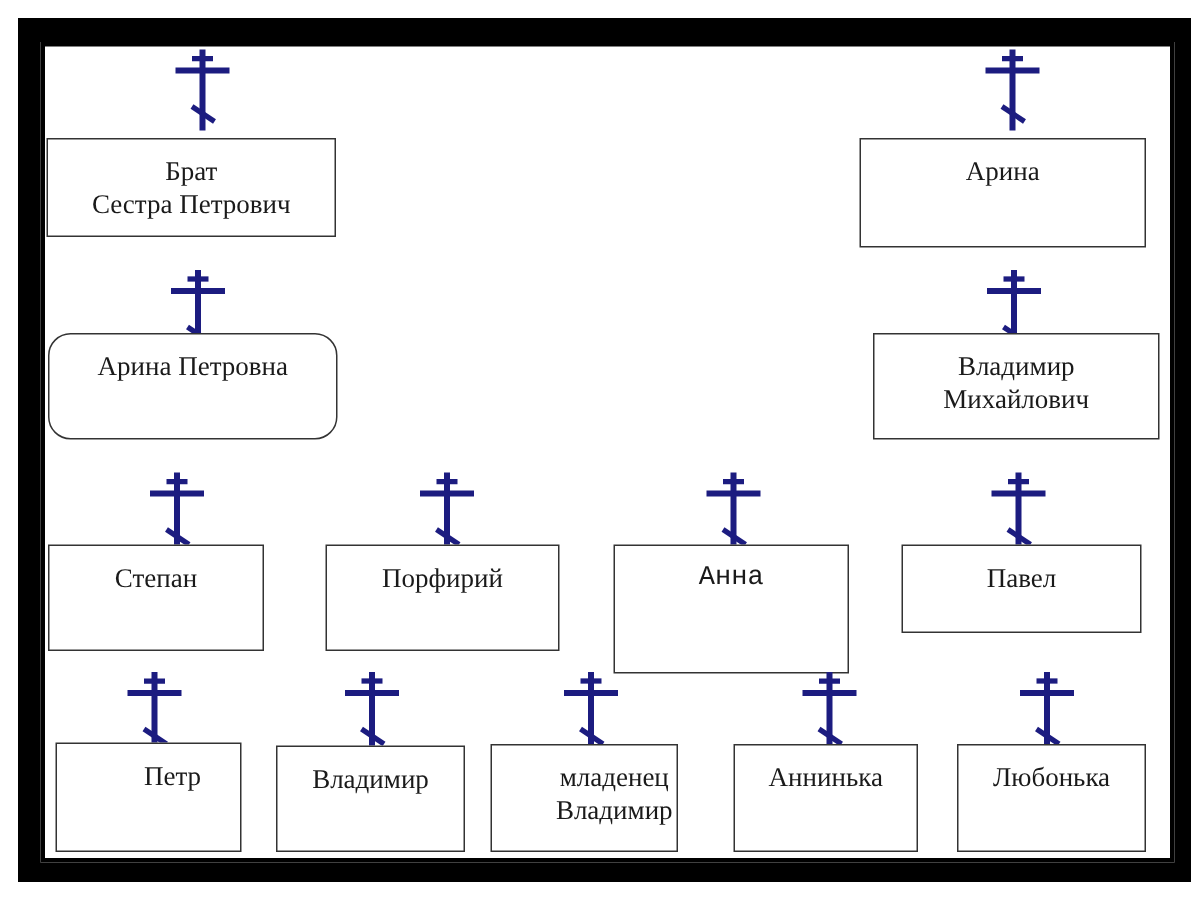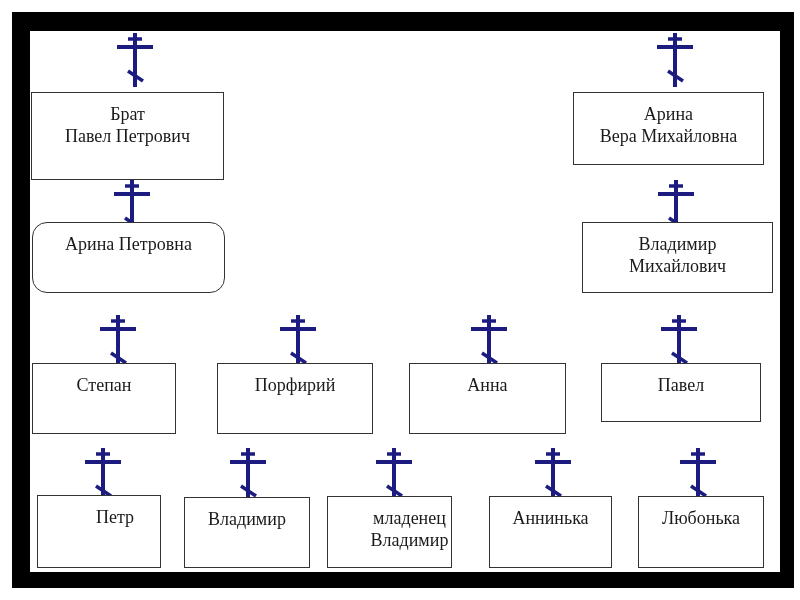--- a/index.html
+++ b/index.html
@@ -20,35 +20,34 @@
 
 <div id="tree">
     <div class="cross" style="left: 115px; top: 31px;">
       <svg viewBox="0 0 40 58" xmlns="http://www.w3.org/2000/svg">
   <line x1="20" y1="2" x2="20" y2="56" stroke="#1c1c80" stroke-width="4"></line>
   <line x1="13" y1="8" x2="27" y2="8" stroke="#1c1c80" stroke-width="3.5"></line>
   <line x1="2" y1="16" x2="38" y2="16" stroke="#1c1c80" stroke-width="4"></line>
   <line x1="13" y1="40" x2="28" y2="50" stroke="#1c1c80" stroke-width="3.5"></line>
 </svg>
     </div>
-    <div class="box" style="left: 31px; top: 92px; width: 193px; height: 88px;">
+    <div class="box" style="left: 31px; top: 92px; width: 193px; height: 66px;">
       <span class="line">Брат</span>
-      <span class="line">Павел Петрович</span>
+      <span class="line">Сестра Петрович</span>
     </div>
     <div class="cross" style="left: 655px; top: 31px;">
       <svg viewBox="0 0 40 58" xmlns="http://www.w3.org/2000/svg">
   <line x1="20" y1="2" x2="20" y2="56" stroke="#1c1c80" stroke-width="4"></line>
   <line x1="13" y1="8" x2="27" y2="8" stroke="#1c1c80" stroke-width="3.5"></line>
   <line x1="2" y1="16" x2="38" y2="16" stroke="#1c1c80" stroke-width="4"></line>
   <line x1="13" y1="40" x2="28" y2="50" stroke="#1c1c80" stroke-width="3.5"></line>
 </svg>
     </div>
     <div class="box" style="left: 573px; top: 92px; width: 191px; height: 73px;">
       <span class="line">Арина</span>
-      <span class="line">Вера Михайловна</span>
     </div>
     <div class="cross" style="left: 112px; top: 178px;">
       <svg viewBox="0 0 40 58" xmlns="http://www.w3.org/2000/svg">
   <line x1="20" y1="2" x2="20" y2="56" stroke="#1c1c80" stroke-width="4"></line>
   <line x1="13" y1="8" x2="27" y2="8" stroke="#1c1c80" stroke-width="3.5"></line>
   <line x1="2" y1="16" x2="38" y2="16" stroke="#1c1c80" stroke-width="4"></line>
   <line x1="13" y1="40" x2="28" y2="50" stroke="#1c1c80" stroke-width="3.5"></line>
 </svg>
     </div>
     <div class="box" style="left: 32px; top: 222px; width: 193px; height: 71px; border-radius: 15px;">
@@ -89,21 +88,21 @@
       <span class="line">Порфирий</span>
     </div>
     <div class="cross" style="left: 469px; top: 313px;">
       <svg viewBox="0 0 40 58" xmlns="http://www.w3.org/2000/svg">
   <line x1="20" y1="2" x2="20" y2="56" stroke="#1c1c80" stroke-width="4"></line>
   <line x1="13" y1="8" x2="27" y2="8" stroke="#1c1c80" stroke-width="3.5"></line>
   <line x1="2" y1="16" x2="38" y2="16" stroke="#1c1c80" stroke-width="4"></line>
   <line x1="13" y1="40" x2="28" y2="50" stroke="#1c1c80" stroke-width="3.5"></line>
 </svg>
     </div>
-    <div class="box" style="left: 409px; top: 363px; width: 157px; height: 71px;">
+    <div class="box" style="left: 409px; top: 363px; width: 157px; height: 86px; font-family: Liberation Mono, monospace;">
       <span class="line">Анна</span>
     </div>
     <div class="cross" style="left: 659px; top: 313px;">
       <svg viewBox="0 0 40 58" xmlns="http://www.w3.org/2000/svg">
   <line x1="20" y1="2" x2="20" y2="56" stroke="#1c1c80" stroke-width="4"></line>
   <line x1="13" y1="8" x2="27" y2="8" stroke="#1c1c80" stroke-width="3.5"></line>
   <line x1="2" y1="16" x2="38" y2="16" stroke="#1c1c80" stroke-width="4"></line>
   <line x1="13" y1="40" x2="28" y2="50" stroke="#1c1c80" stroke-width="3.5"></line>
 </svg>
     </div>

